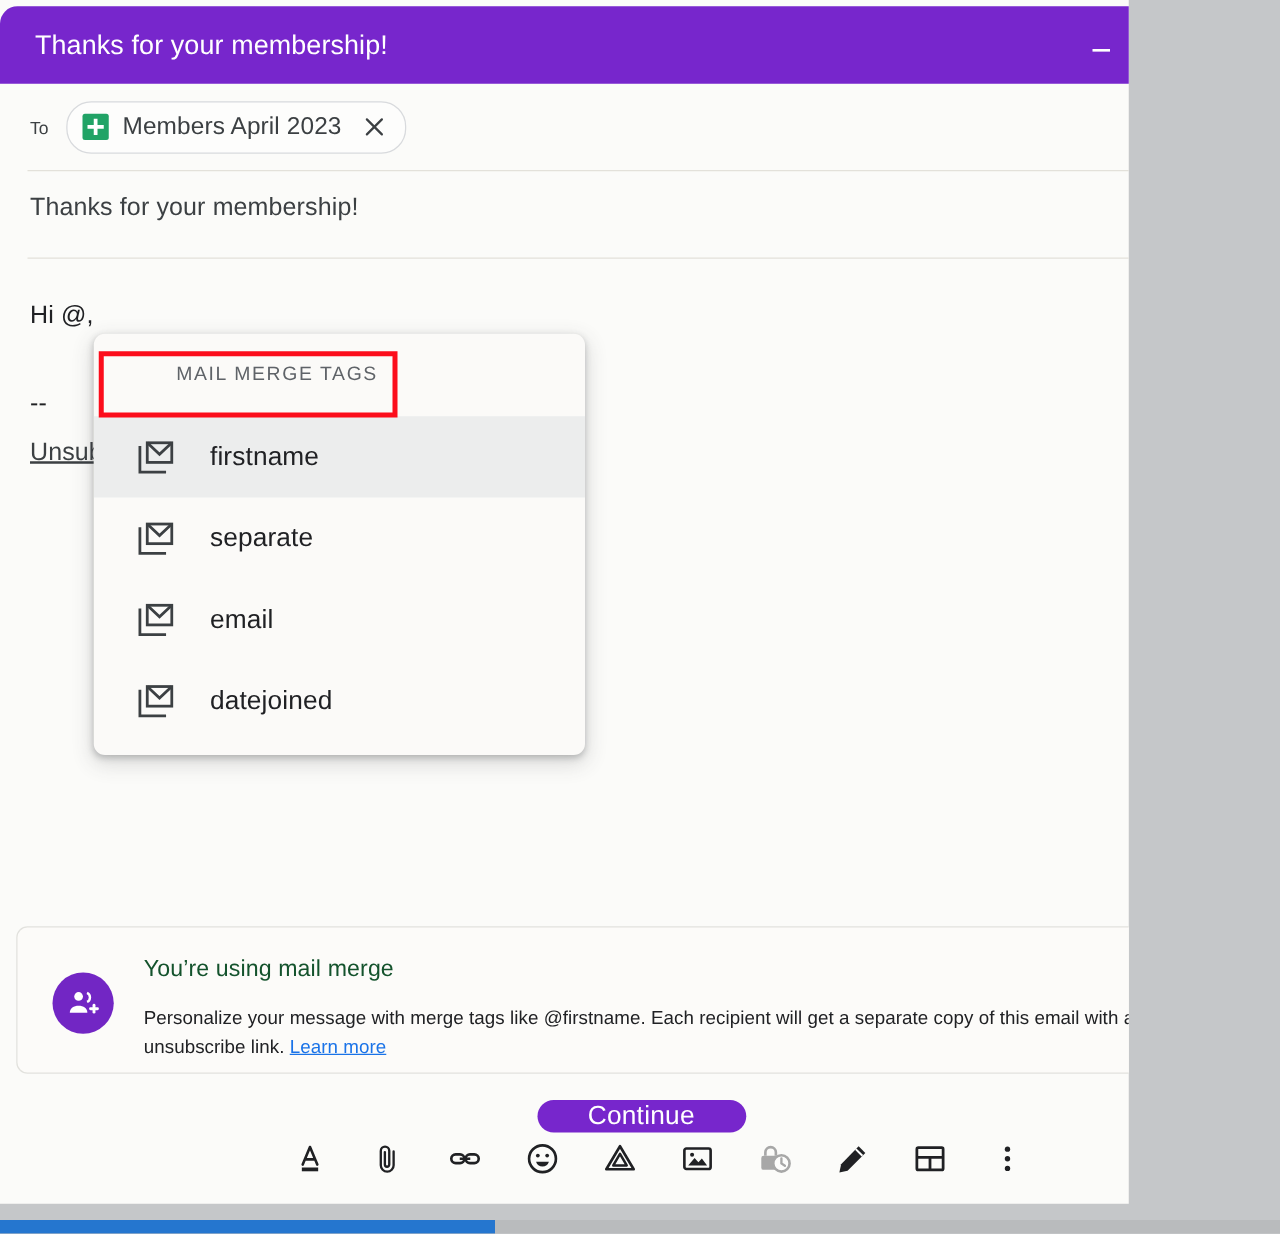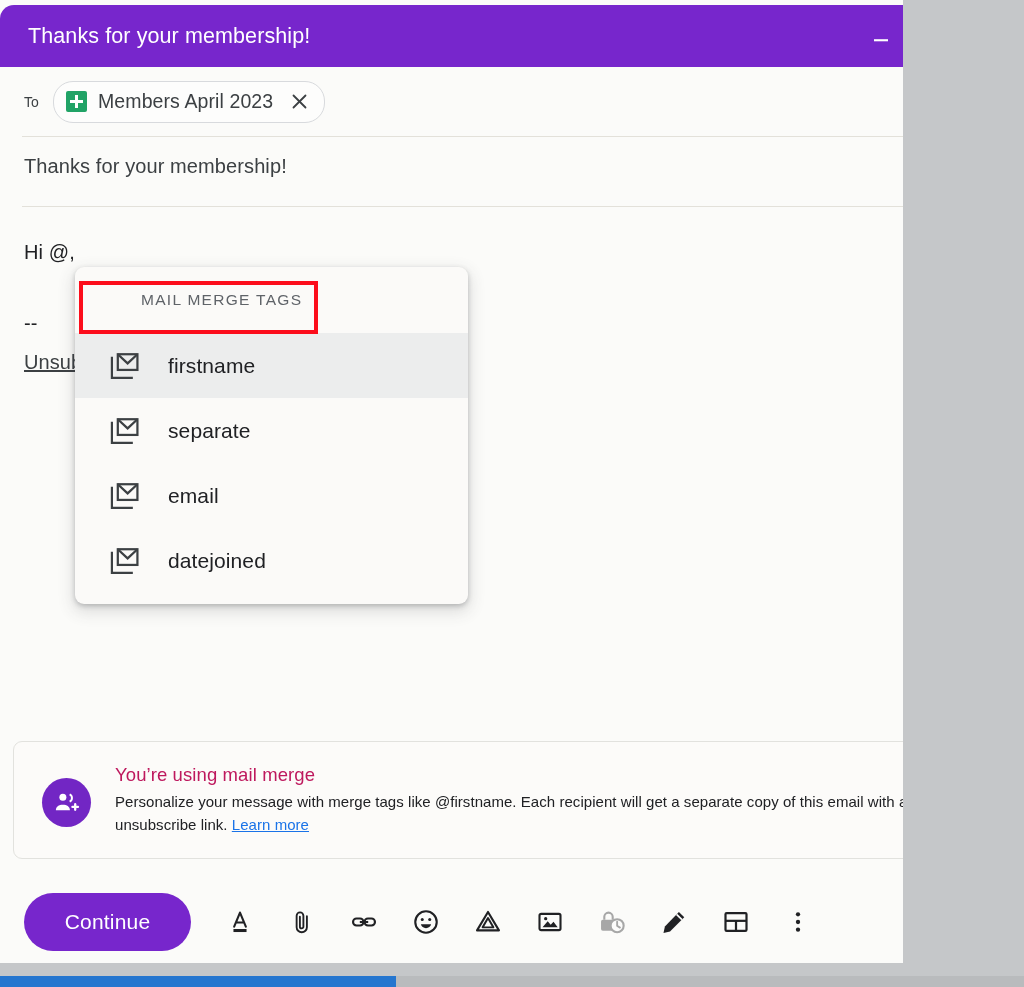--- a/index.html
+++ b/index.html
@@ -268,23 +268,23 @@
     justify-content: center;
     flex: 0 0 auto;
     margin-top: 17px;
     margin-left: 8px;
   }
   .banner-text {
     margin-left: 24px;
     padding-top: 3px;
   }
   .banner-title {
-    color: #be185d;
+    color: #14532d;
     font-size: 18.5px;
-    margin-bottom: 5px;
+    margin-bottom: 18px;
     letter-spacing: 0.1px;
   }
   .banner-body {
     color: #202124;
     font-size: 15px;
     line-height: 1.52;
     max-width: 880px;
     letter-spacing: 0.05px;
   }
   .banner-link {
@@ -297,20 +297,21 @@
   .toolbar {
     position: absolute;
     left: 0;
     top: 880px;
     width: 1024px;
     height: 83px;
     display: flex;
     align-items: center;
     box-sizing: border-box;
     padding: 0 22px 0 24px;
+    flex-direction: column;
   }
   .continue-btn {
     height: 58px;
     min-width: 167px;
     border-radius: 29px;
     background: #7726cc;
     color: #ffffff;
     font-size: 21px;
     display: flex;
     align-items: center;

